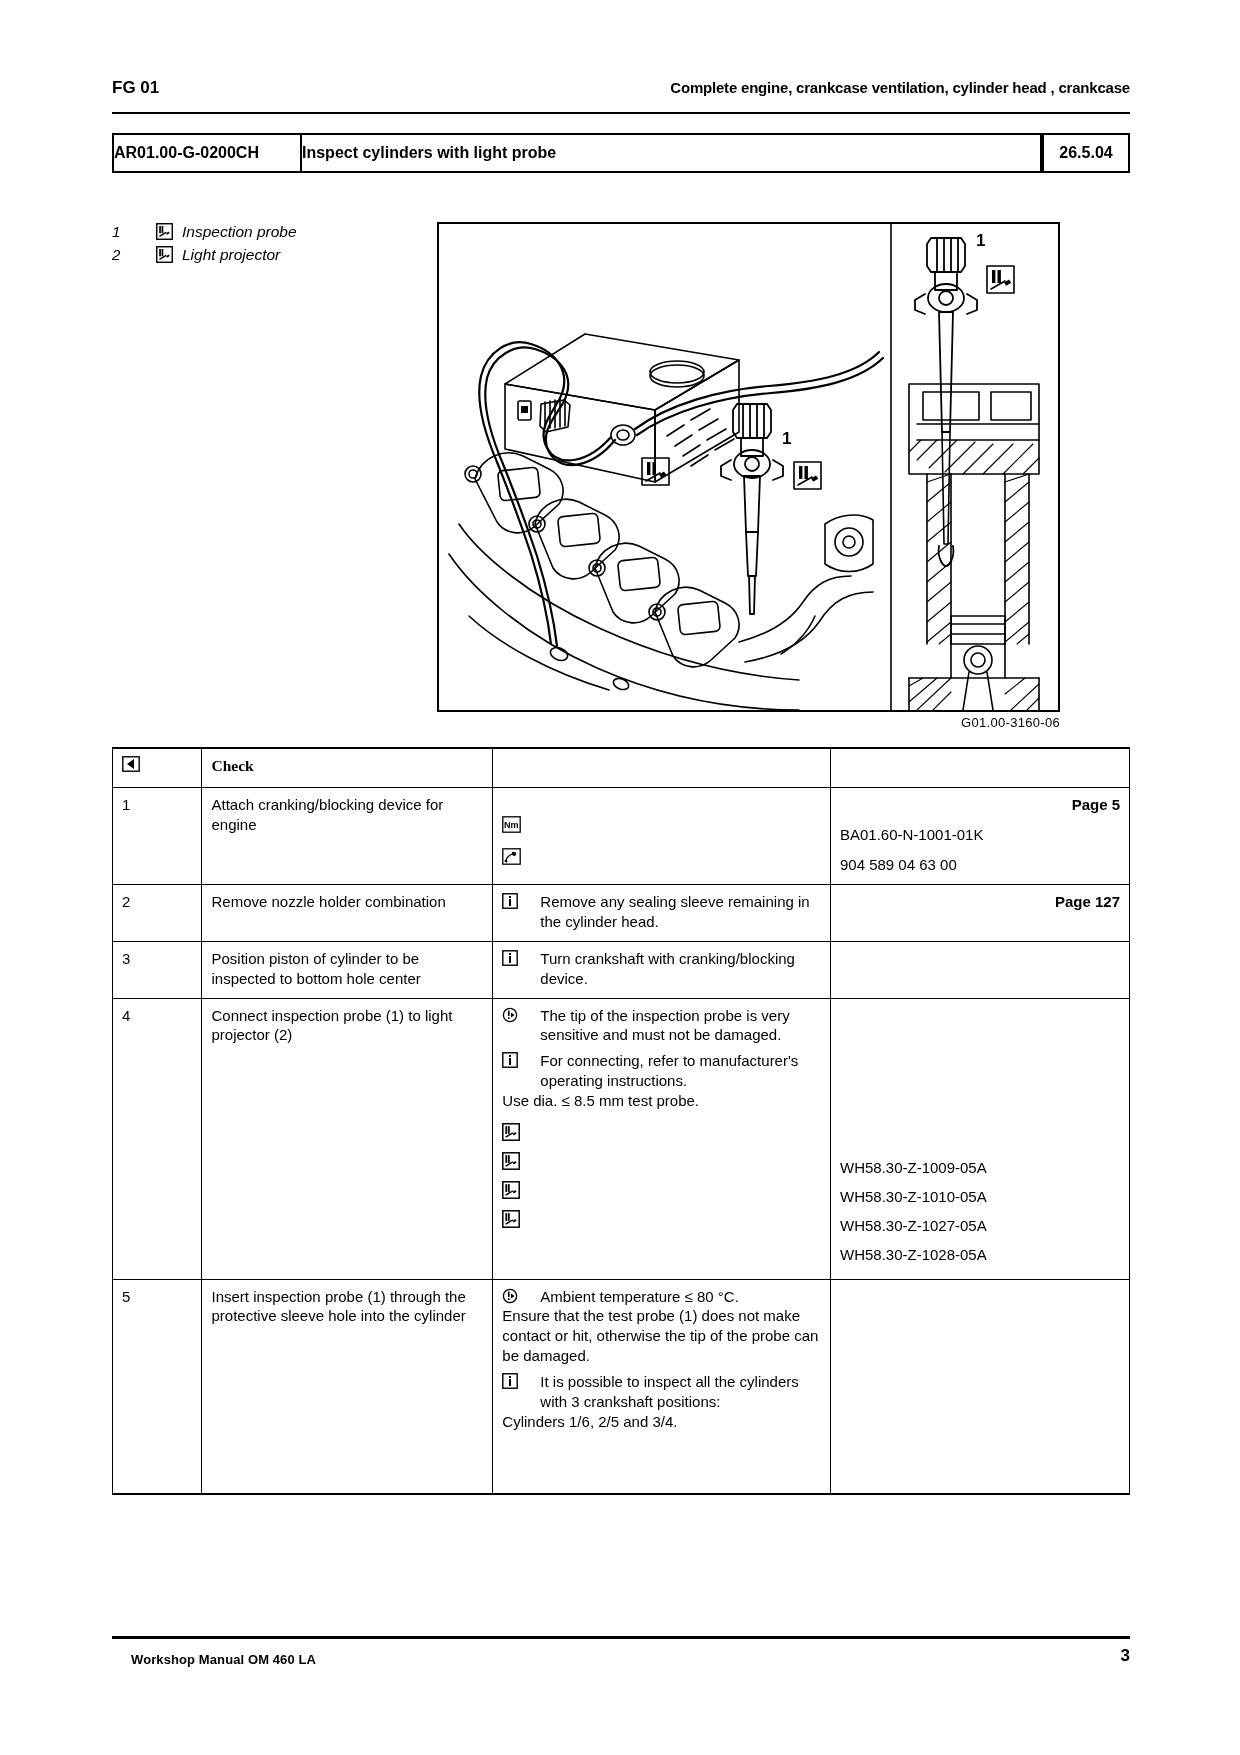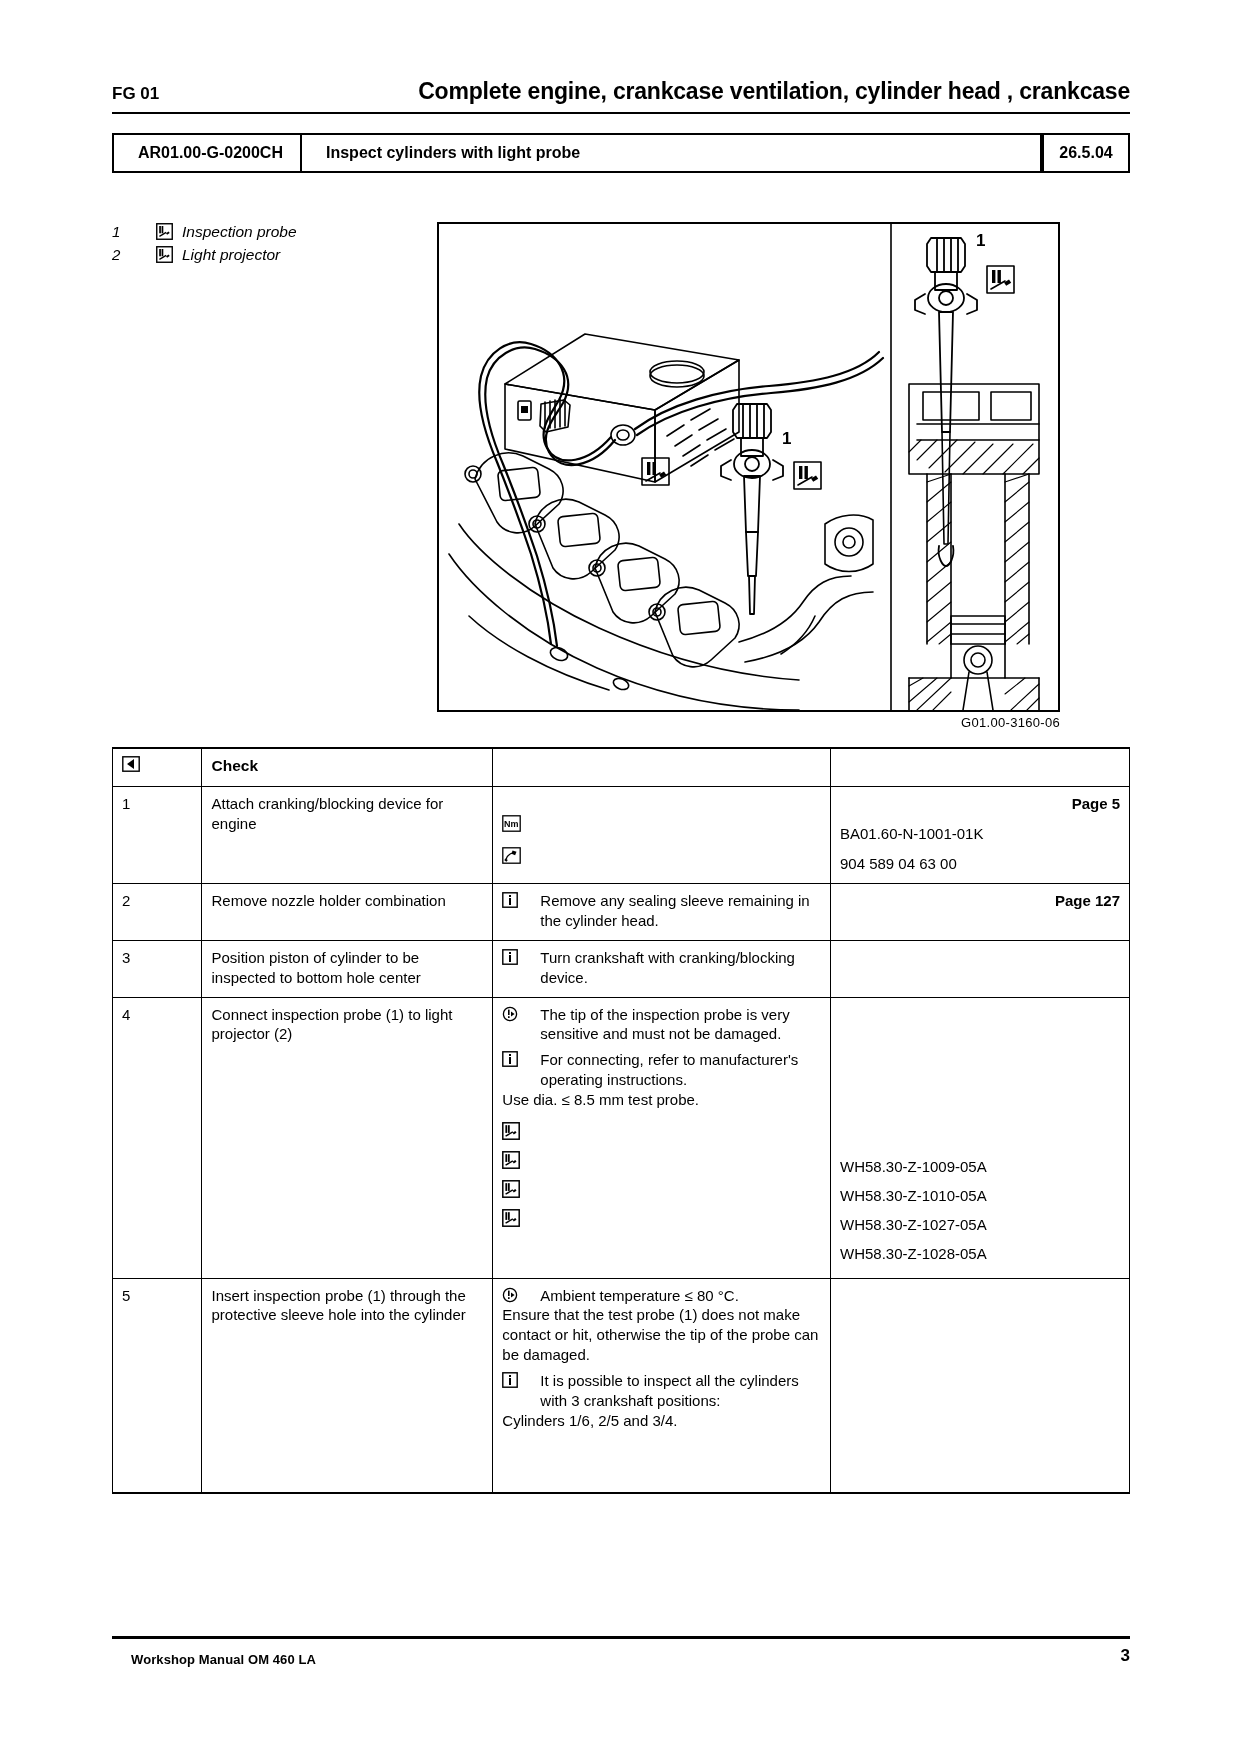--- a/index.html
+++ b/index.html
@@ -33,21 +33,21 @@
   }
   .header-code {
     font-size: 17px;
     font-weight: bold;
     letter-spacing: 0px;
     white-space: nowrap;
   }
   .header-title {
     flex: 1;
     text-align: right;
-    font-size: 23px;
+    font-size: 15px;
     font-weight: bold;
     white-space: nowrap;
     letter-spacing: -0.2px;
   }
   .header-rule {
     position: absolute;
     left: 112px; top: 112px;
     width: 1018px;
     height: 2px;
     background: #000;
@@ -58,21 +58,21 @@
     position: absolute;
     left: 112px; top: 133px;
     width: 930px;
     height: 40px;
     border: 2px solid #000;
     display: flex;
   }
   .idbar-cell {
     display: flex;
     align-items: center;
-    padding: 0 24px;
+    padding: 0 0;
     font-size: 16px;
     font-weight: bold;
     white-space: nowrap;
     overflow: hidden;
   }
   .idbar-code { width: 188px; border-right: 2px solid #000; }
   .idbar-name { flex: 1; }
   .idbar-date {
     position: absolute;
     left: 1042px; top: 133px;
@@ -140,20 +140,21 @@
   }
   table.steps td {
     border: 1px solid #000;
     vertical-align: top;
     padding: 7px 9px 9px 9px;
   }
   table.steps tr.hdr td {
     border-top: 2.5px solid #000;
     border-bottom: 1px solid #000;
     height: 34px;
+    font-family: Liberation Serif, serif;
   }
   table.steps tr.last td { border-bottom: 2.5px solid #000; }
   td.c-num   { width: 8.8%;  }
   td.c-check { width: 28.6%; }
   td.c-note  { width: 33.2%; }
   td.c-ref   { width: 29.4%; }
   .hdr-check { font-weight: bold; font-size: 15.5px; }
   .ref-bold { font-weight: bold; text-align: right; display: block; }
   .ref-plain { display: block; }
   .spacer-6 { height: 6px; }

